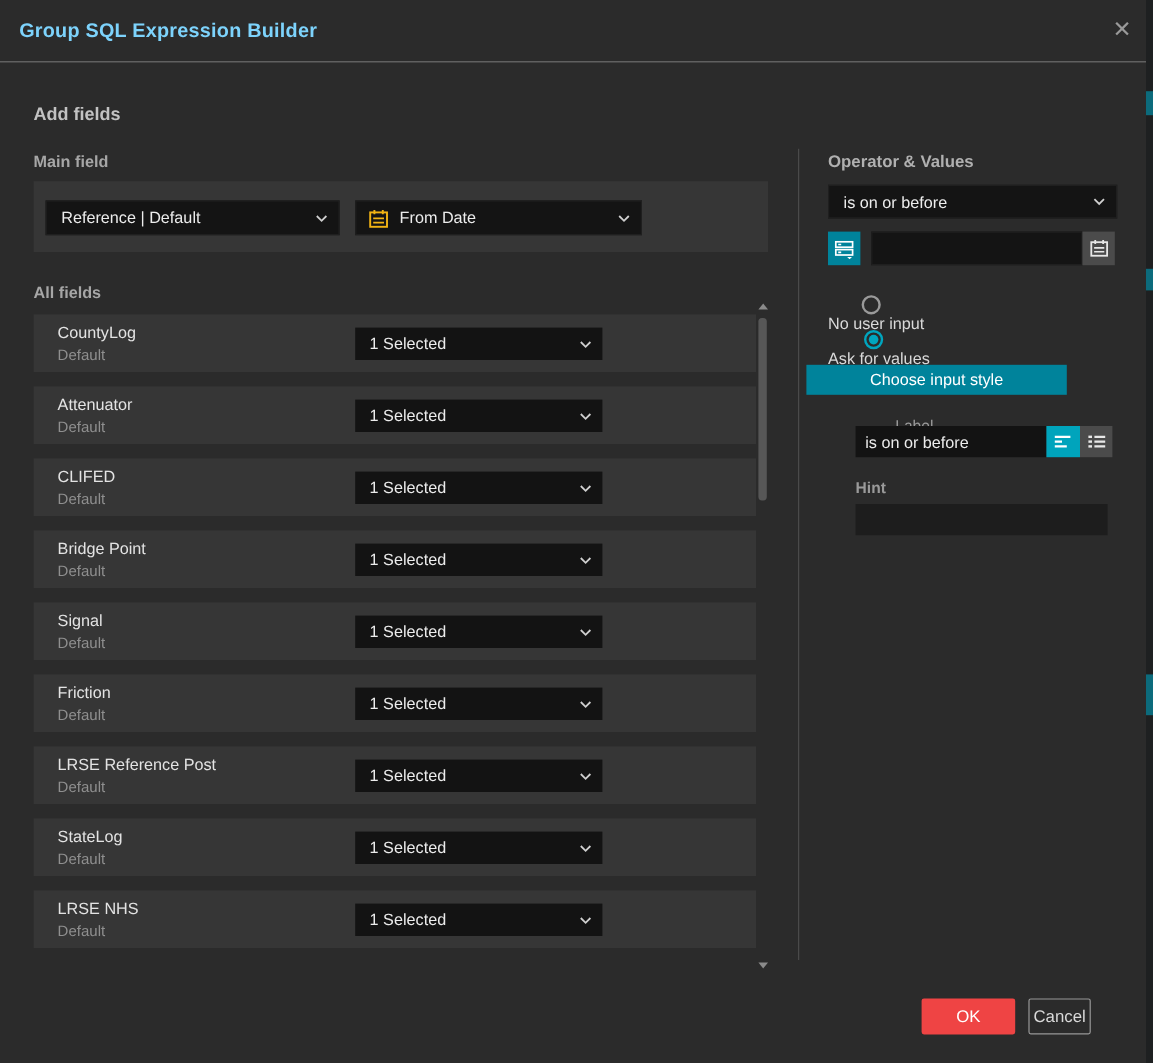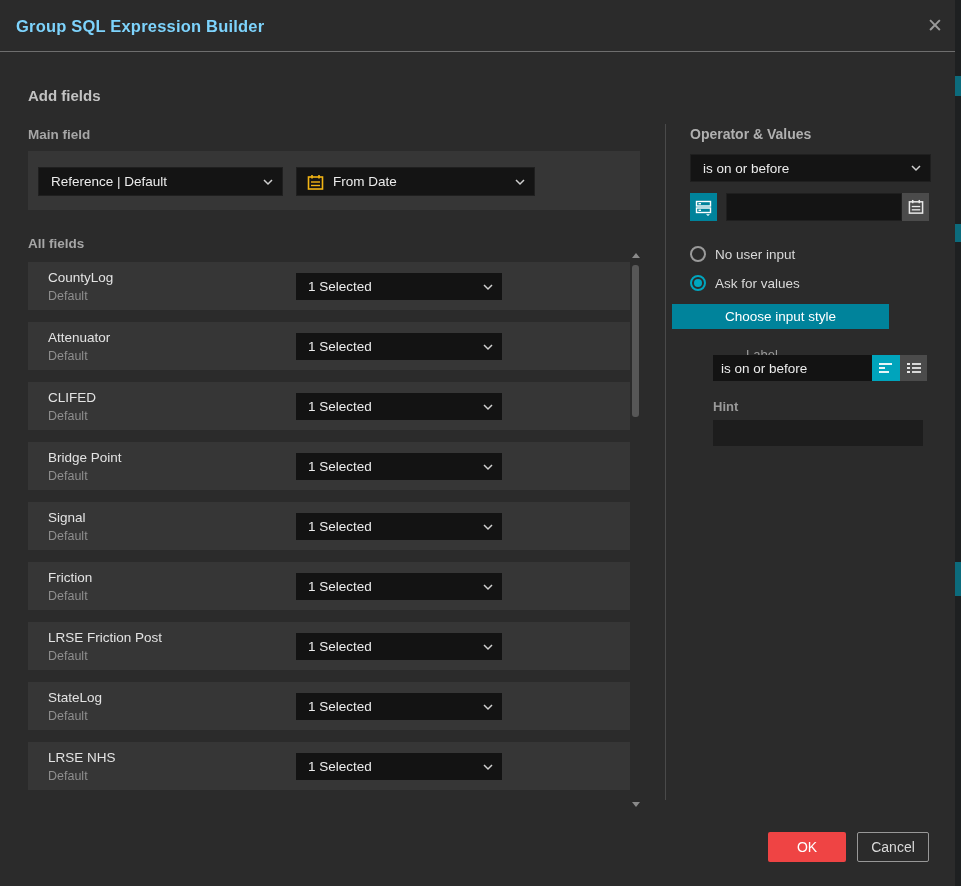--- a/index.html
+++ b/index.html
@@ -49,40 +49,40 @@
   
   .vdiv { left:665px; top:124px; width:1px; height:676px; background:#4a4a4a; }
 
   
   .dd-operator { left:690px; top:154px; width:241px; height:28px; }
   .btn-valuetype { left:690px; top:193px; width:27px; height:28px; background:#00839b; display:flex; align-items:center; justify-content:center; cursor:pointer; }
   .inp { position:absolute; background:#141414; border:1px solid #1f1f1f; color:#ececec; font-size:13.5px; padding:0 8px; font-family:"Liberation Sans", sans-serif; outline:none; }
   .inp-value { left:726px; top:193px; width:176px; height:28px; }
   .btn-cal { left:902px; top:193px; width:27px; height:28px; background:#4b4b4b; display:flex; align-items:center; justify-content:center; cursor:pointer; }
 
-  .radio-row { position:absolute; left:690px; display:flex; align-items:center; cursor:pointer; }
+  .radio-row { position:absolute; left:690px; display:flex; align-items:center; cursor:pointer;flex-direction:column; }
   .radio-circle { width:16px; height:16px; border-radius:50%; border:2px solid #9a9a9a; margin-right:9px; flex:0 0 auto; }
   .radio-row.checked .radio-circle { border-color:#00a6bf; position:relative; }
   .radio-row.checked .radio-circle::after { content:""; position:absolute; left:2px; top:2px; width:8px; height:8px; border-radius:50%; background:#00a6bf; }
   .radio-label { font-size:13.5px; color:#d9d9d9; }
 
   .btn-choose { left:672px; top:304px; width:217px; height:25px; background:#00839b; color:#fff; font-size:13.5px; display:flex; align-items:center; justify-content:center; cursor:pointer; }
 
   .cap { position:absolute; font-size:13px; color:#9a9a9a; }
   .cap-label { left:713px; top:347px;margin-left:33px; }
   .cap-hint  { left:713px; top:399px;font-weight:bold; }
   .inp-label { left:713px; top:355px; width:159px; height:26px; background:#131313; border:none; }
   .btn-style { position:absolute; top:355px; height:26px; display:flex; align-items:center; justify-content:center; cursor:pointer; }
   .btn-style.active { left:872px; width:28px; background:#00a4bc; }
   .btn-style.plain  { left:900px; width:27px; background:#4b4b4b; }
   .inp-hint { left:713px; top:420px; width:210px; height:26px; background:#1d1d1d; border:none; }
 
   
   .btn-ok { left:768px; top:832px; width:78px; height:30px; background:#ef4444; color:#fff; font-size:14px; display:flex; align-items:center; justify-content:center; border-radius:2px; cursor:pointer; }
-  .btn-cancel { left:857px; top:832px; width:72px; height:30px; background:transparent; border:1px solid #989898; color:#d9d9d9; font-size:14px; display:flex; align-items:center; justify-content:center; border-radius:2px; cursor:pointer; }
+  .btn-cancel { left:857px; top:832px; width:52px; height:30px; background:transparent; border:1px solid #989898; color:#d9d9d9; font-size:14px; display:flex; align-items:center; justify-content:center; border-radius:2px; cursor:pointer; }
 
   
   .sliver { right:0; top:0; width:6px; height:886px; background:#1e2021; z-index:5; }
   .sliver-bit { position:absolute; left:0; width:6px; background:#0c6b7c; }
 </style>
 </head>
 <body>
 
 <div class="app">
 
@@ -171,21 +171,21 @@
     <span class="row-name">Friction</span>
     <span class="row-sub">Default</span>
     <div class="dd no-border row-dd">
       <span>1 Selected</span>
       <svg class="chev" width="10" height="7" viewBox="0 0 10 7">
           <polyline points="1,1 5,5 9,1" fill="none" stroke="#cfcfcf" stroke-width="1.5"></polyline>
         </svg>
     </div>
   </div>
   <div class="row" style="top:622px">
-    <span class="row-name">LRSE Friction Post</span>
+    <span class="row-name">LRSE Reference Post</span>
     <span class="row-sub">Default</span>
     <div class="dd no-border row-dd">
       <span>1 Selected</span>
       <svg class="chev" width="10" height="7" viewBox="0 0 10 7">
           <polyline points="1,1 5,5 9,1" fill="none" stroke="#cfcfcf" stroke-width="1.5"></polyline>
         </svg>
     </div>
   </div>
   <div class="row" style="top:682px">
     <span class="row-name">StateLog</span>

